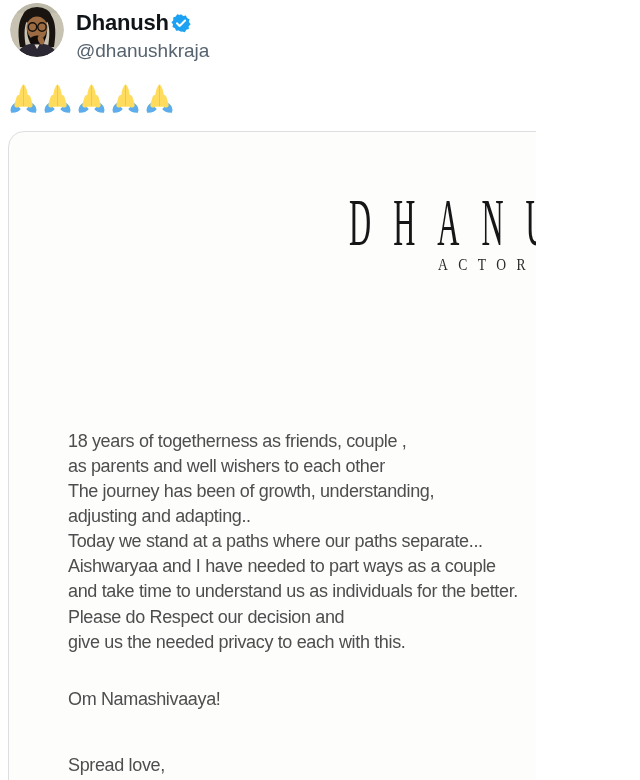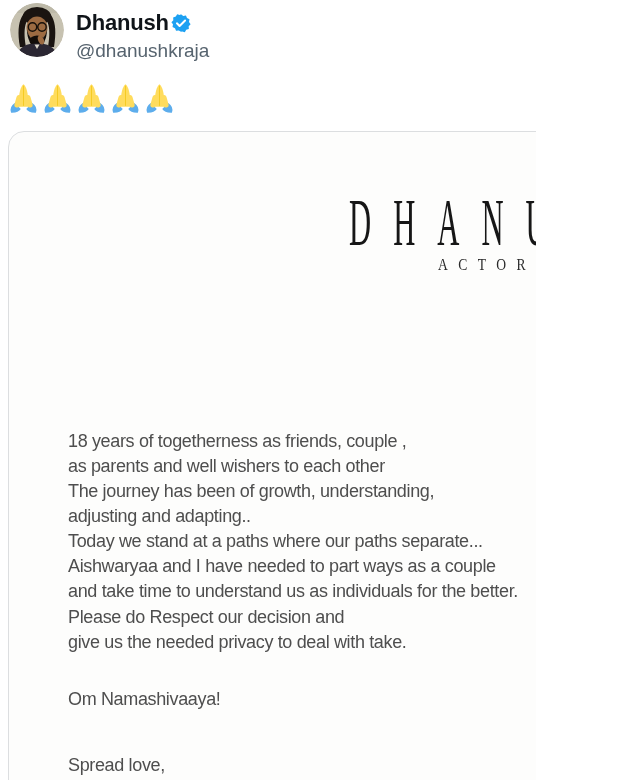--- a/index.html
+++ b/index.html
@@ -180,21 +180,21 @@
         <div class="line">18 years of togetherness as friends, couple ,</div>
         <div class="line">as parents and well wishers to each other</div>
         <div class="line">The journey has been of growth, understanding,</div>
         <div class="line">adjusting and adapting..</div>
         <div class="line">Today we stand at a paths where our paths separate...</div>
         <div class="line">Aishwaryaa and I have needed to part ways as a couple</div>
         <div class="line">and take time to understand us as individuals for the better.</div>
       </div>
       <div class="para para-2">
         <div class="line">Please do Respect our decision and</div>
-        <div class="line">give us the needed privacy to deal with take.</div>
+        <div class="line">give us the needed privacy to each with this.</div>
       </div>
       <div class="para para-3">
         <div class="line">Om Namashivaaya!</div>
       </div>
       <div class="para para-4">
         <div class="line">Spread love,</div>
         <div class="line">D.</div>
       </div>
     </div>
 

